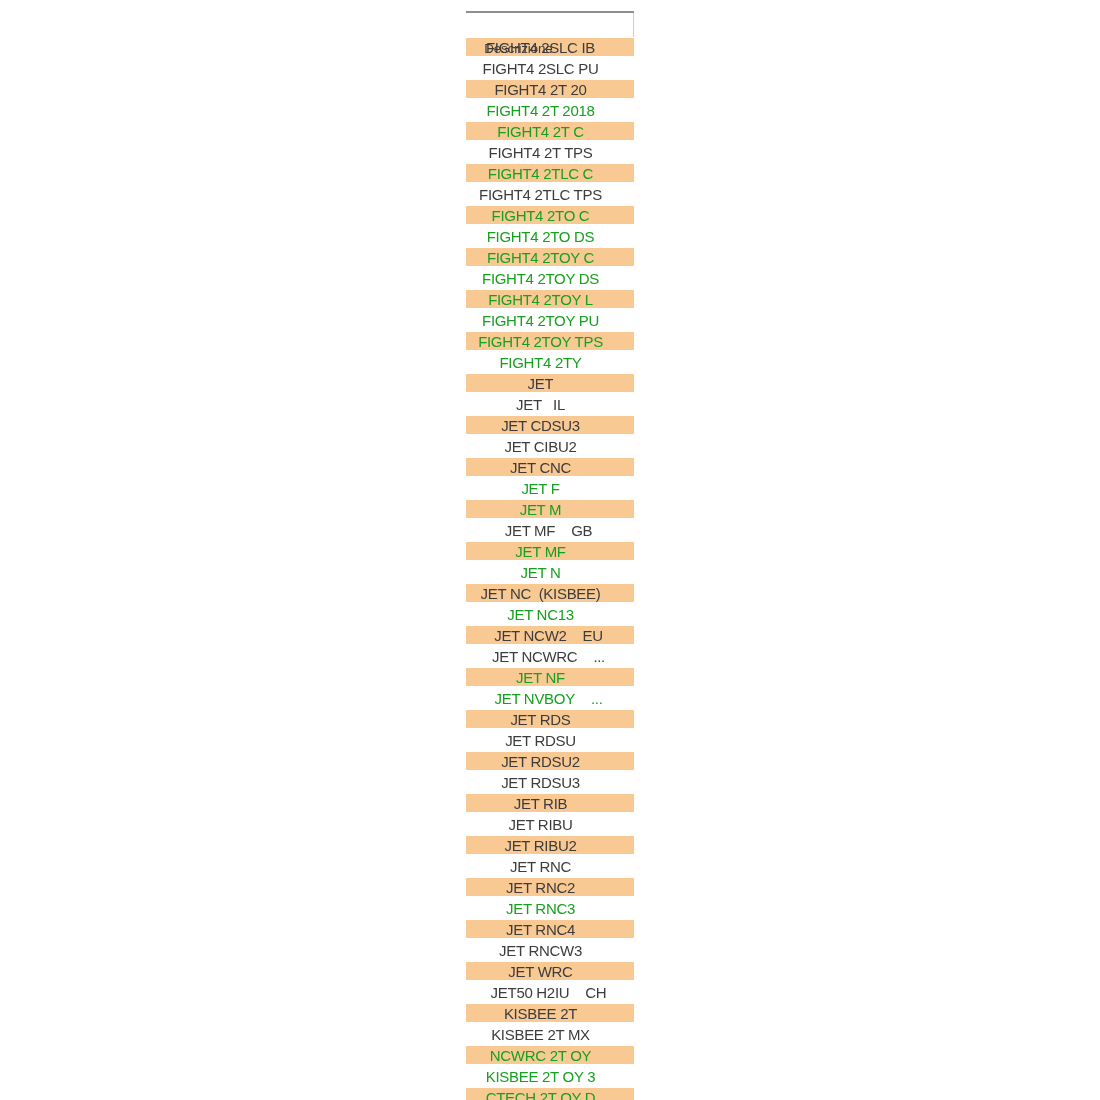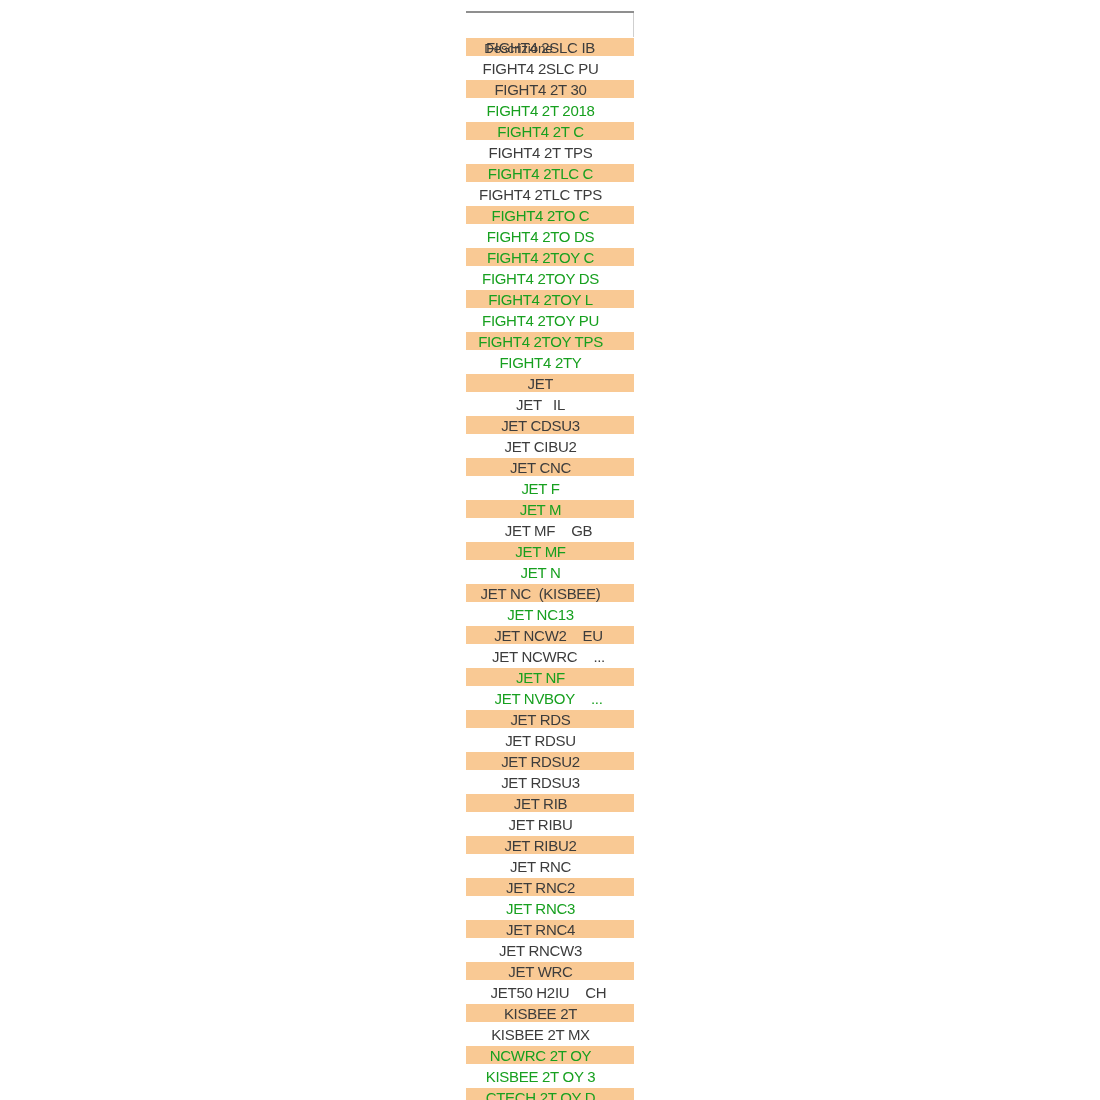--- a/index.html
+++ b/index.html
@@ -74,21 +74,21 @@
   <div class="rows">
       <div class="row orange">
     <span class="label">FIGHT4 2SLC IB</span>
     <span class="badge"></span>
   </div>
       <div class="row">
     <span class="label">FIGHT4 2SLC PU</span>
     <span class="badge"></span>
   </div>
       <div class="row orange">
-    <span class="label">FIGHT4 2T 30</span>
+    <span class="label">FIGHT4 2T 20</span>
     <span class="badge"></span>
   </div>
       <div class="row green">
     <span class="label">FIGHT4 2T 2018</span>
     <span class="badge"></span>
   </div>
       <div class="row orange green">
     <span class="label">FIGHT4 2T C</span>
     <span class="badge"></span>
   </div>

